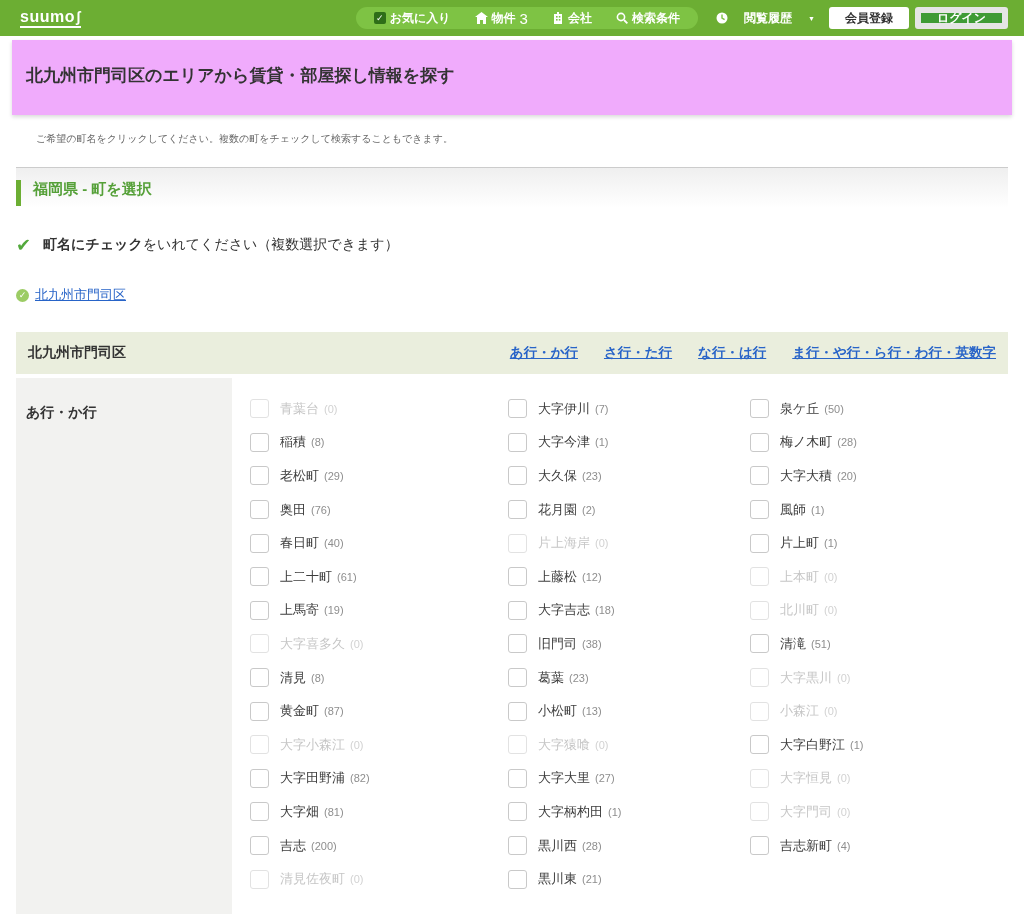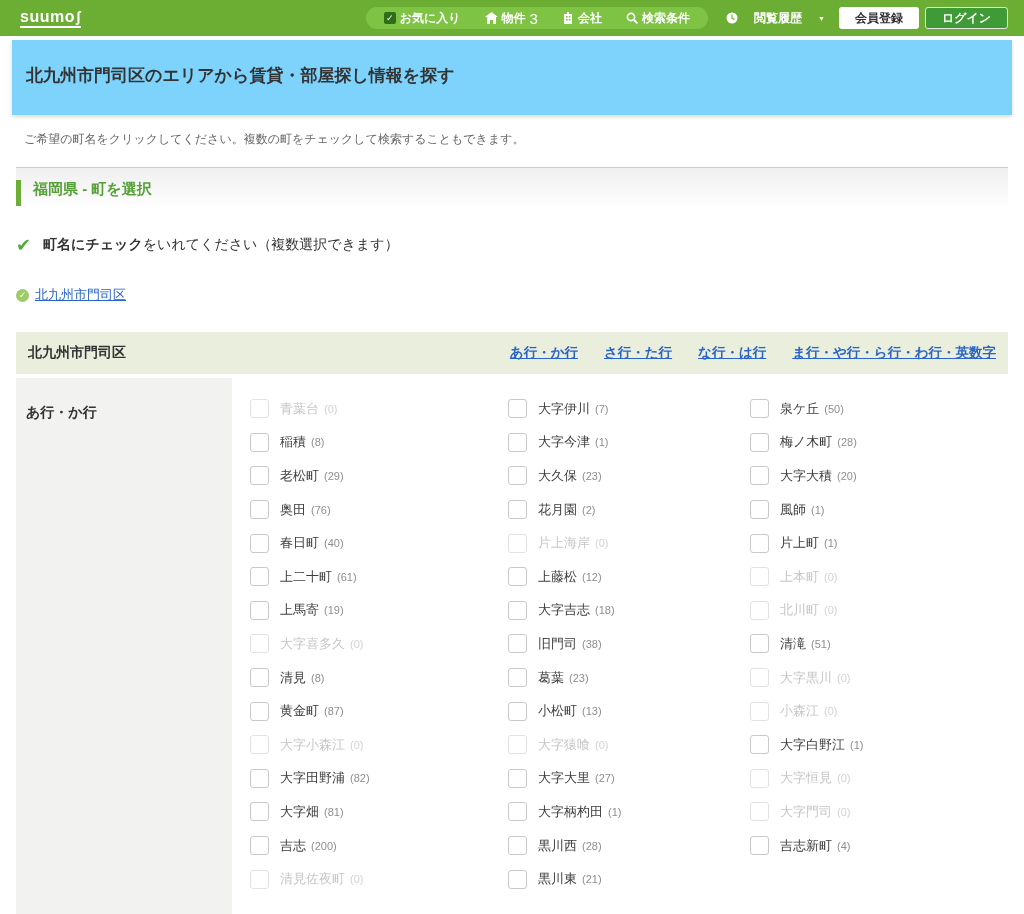--- a/index.html
+++ b/index.html
@@ -17,29 +17,29 @@
     font-size:12px; padding:0 12px; cursor:pointer; white-space:nowrap; }
   .cbicon { width:12px; height:12px; background:#2e6e18; border-radius:2px; color:#fff;
     font-size:9px; line-height:12px; text-align:center; display:inline-block; }
   .cnt { font-size:15px; font-weight:normal; }
   .hist { display:flex; align-items:center; gap:16px; color:#fff; font-weight:bold; font-size:12px;
     padding:0 14px 0 18px; cursor:pointer; white-space:nowrap; }
   .hist .car { font-size:7px; }
   .btn { height:22px; display:flex; align-items:center; padding:0 16px; font-size:12px;
     font-weight:bold; border-radius:3px; cursor:pointer; white-space:nowrap;text-align:right; }
   .btn.reg { background:#fff; color:#333; margin-right:6px; }
-  .btn.login { background:#3f9b35; color:#fff; border:1px solid #e5e5e5; }
+  .btn.login { background:#3f9b35; color:#fff; border:6px solid #e5e5e5; }
   .ic { display:inline-block; vertical-align:middle; }
 
   
-  .title-card { margin:4px 12px 0; background:#7dd3fc; box-shadow:0 2px 4px rgba(0,0,0,.15);
+  .title-card { margin:4px 12px 0; background:#f0abfc; box-shadow:0 2px 4px rgba(0,0,0,.15);
     padding:24px 14px 28px; }
   .title-card h1 { font-size:17px; font-weight:bold; color:#333; }
 
-  .instruction { margin:16px 16px 0 24px; font-size:12px; color:#666; line-height:16px; }
+  .instruction { margin:16px 16px 0 36px; font-size:10px; color:#666; line-height:16px; }
 
   
   .section-head { margin:20px 16px 0; border-top:1px solid #ccc;
     background:linear-gradient(#efefef,#ffffff 80%); padding:12px 0 12px; display:flex; align-items:flex-start; }
   .gbar { width:5px; height:26px; background:#6cae33; margin-right:12px; }
   .section-head h2 { font-size:15px; font-weight:bold; color:#55a038; }
 
   .check-line { margin:16px 16px 0; display:flex; align-items:center; font-size:14px; }
   .check-glyph { color:#53a93c; font-size:18px; font-weight:bold; margin-right:12px; }
   .check-line b { font-weight:bold; }

